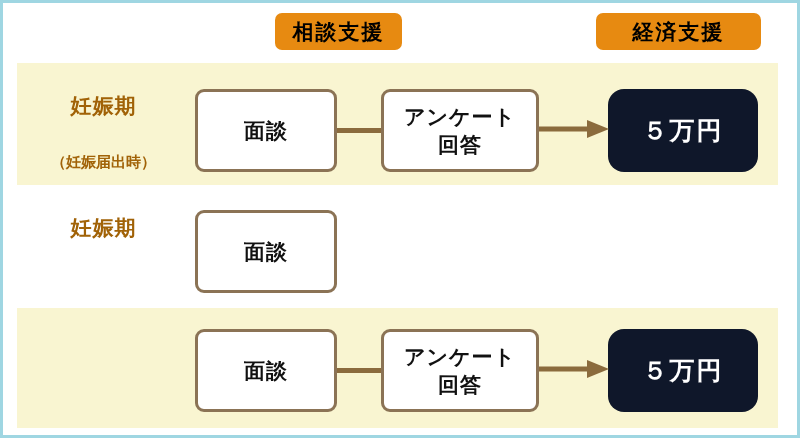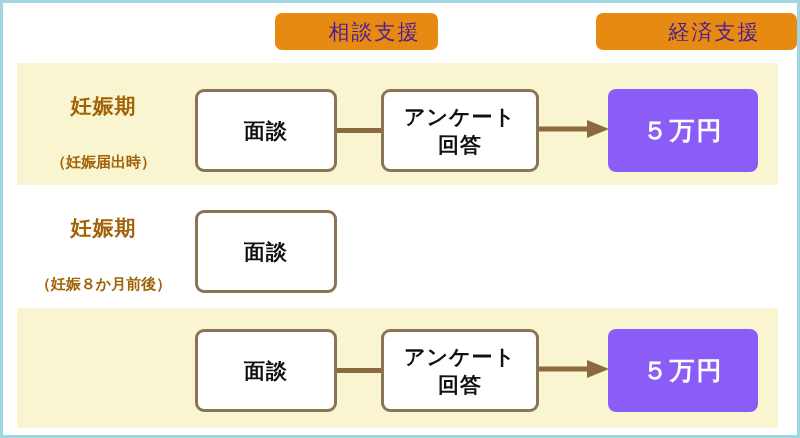--- a/index.html
+++ b/index.html
@@ -17,31 +17,30 @@
     background: #ffffff;
     overflow: hidden;
     box-sizing: border-box;
     border: 3px solid #9fd6e2;
   }
 
   
   .badge {
     position: absolute;
     background: #e78a11;
-    color: #4c1d95;
+    color: #000000;
     border-radius: 7px;
     display: flex;
     align-items: center;
     justify-content: center;
-    font-weight: normal;
+    font-weight: bold;
     font-size: 21px;
     letter-spacing: 2px;
     height: 37px;
     top: 10px;
-    padding-left: 36px;
   }
   #badge-consult { left: 272px; width: 127px; }
   #badge-economic { left: 593px; width: 165px; }
 
   
   .band {
     position: absolute;
     left: 14px;
     width: 761px;
     background: #f9f5d1;
@@ -87,26 +86,26 @@
     justify-content: center;
     text-align: center;
     color: #111111;
     font-weight: bold;
     font-size: 21px;
     letter-spacing: 1px;
     line-height: 1.3;
     box-sizing: border-box;
   }
   .node.teal {
-    background: #8b5cf6;
+    background: #0f172a;
     border: none;
     color: #ffffff;
     font-size: 25px;
     letter-spacing: 2px;
-    border-radius: 8px;
+    border-radius: 16px;
     text-align: right;
   }
 
   
   #node-r1-interview    { left: 192px; top: 86px;  width: 142px; height: 83px; }
   #node-r1-survey       { left: 378px; top: 86px;  width: 158px; height: 83px; }
   #node-r1-payment      { left: 605px; top: 86px;  width: 150px; height: 83px; }
   
   #node-r2-interview    { left: 192px; top: 207px; width: 142px; height: 83px; }
   
@@ -142,21 +141,20 @@
   <div class="band" id="band-row-1"></div>
   <div class="band" id="band-row-3"></div>
 
   <div class="row-label" id="label-row-1">
     <span class="main">妊娠期</span>
     <span class="sub">（妊娠届出時）</span>
   </div>
 
   <div class="row-label" id="label-row-2">
     <span class="main">妊娠期</span>
-    <span class="sub">（妊娠８か月前後）</span>
   </div>
 
 
   <div class="node" id="node-r1-interview">面談</div>
 
   <div class="node" id="node-r1-survey">
     <span>
       <span>アンケート</span><br>
       <span>回答</span>
     </span>

